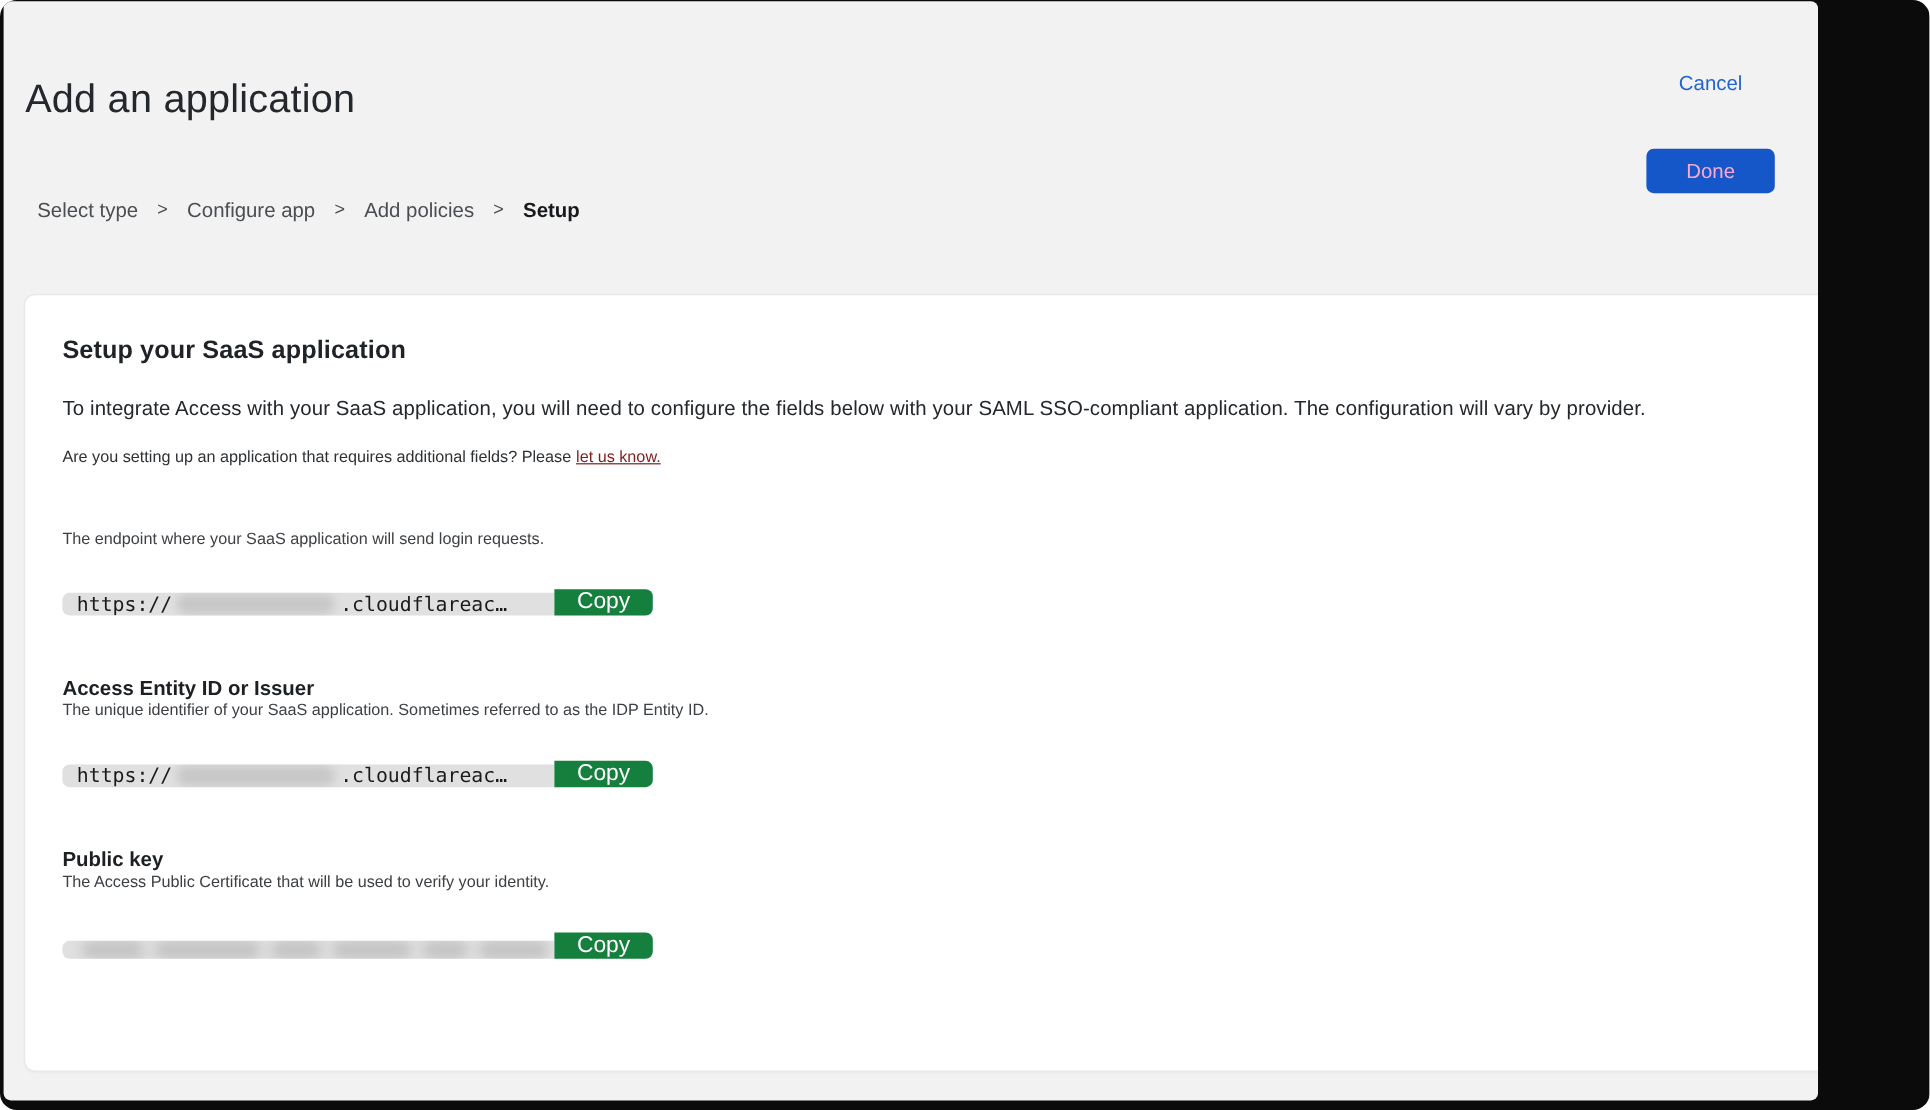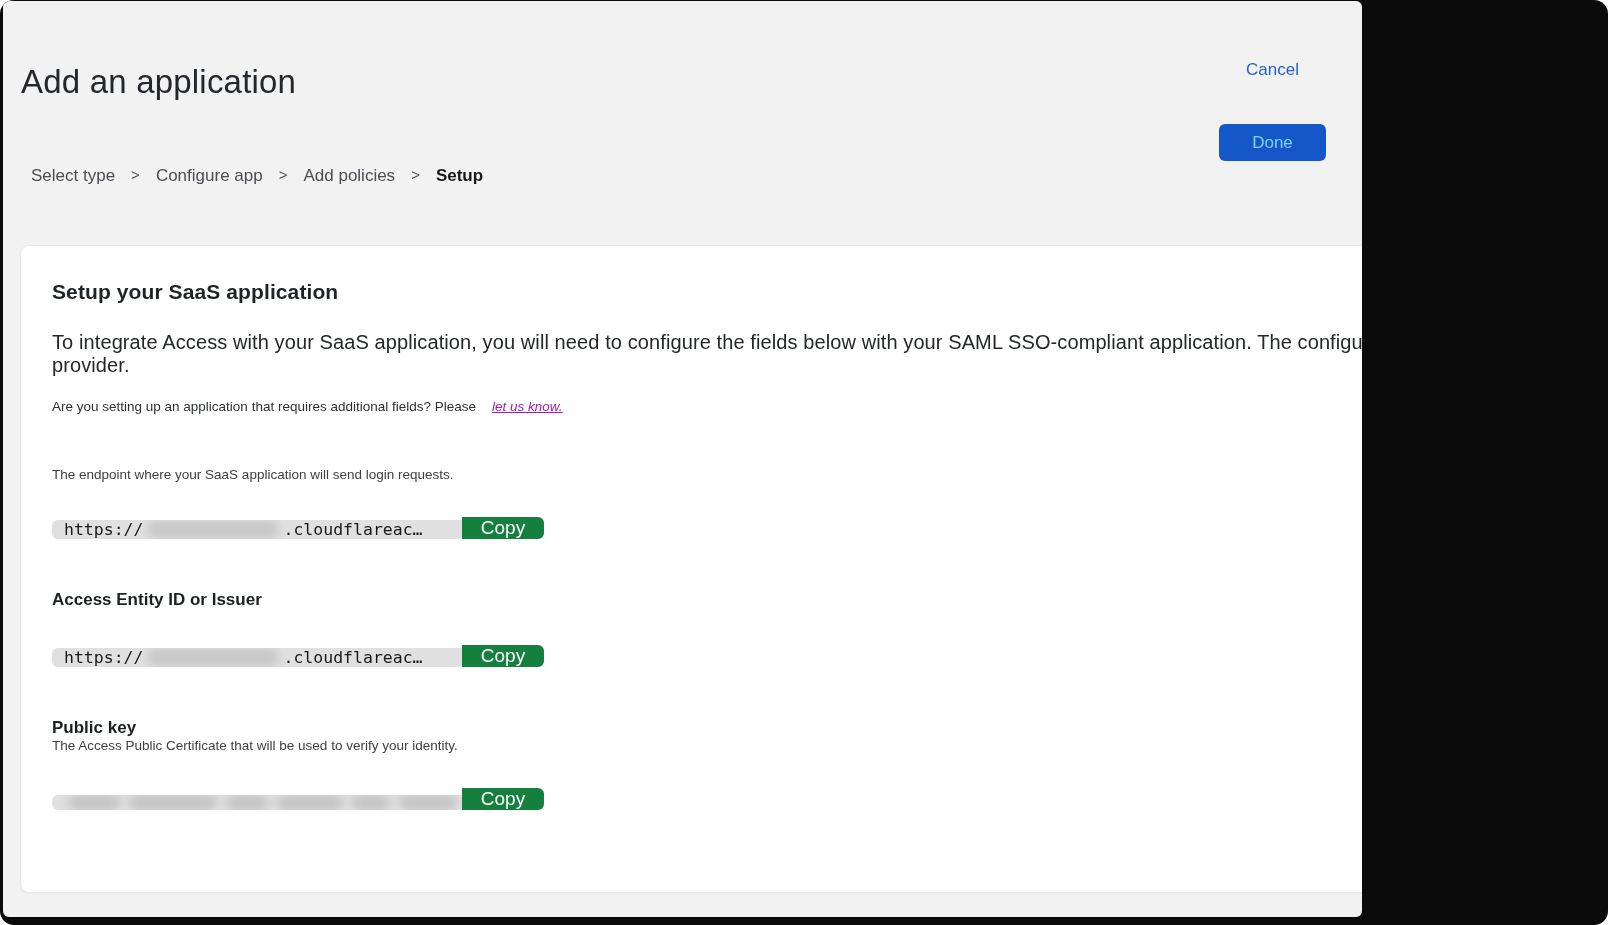--- a/index.html
+++ b/index.html
@@ -16,21 +16,21 @@
     width: 1608px; height: 925px;
     background: #0b0b0b;
     border-radius: 14px;
     overflow: hidden;
   }
 
   
   .surface {
     position: absolute;
     left: 3px; top: 1px;
-    width: 1359px; height: 916px;
+    width: 1512px; height: 916px;
     background: #f2f2f2;
     border-radius: 6px;
     overflow: hidden;
   }
 
   
   .header {
     position: absolute; left: 0; right: 0; top: 0; height: 150px;
   }
   .page-title {
@@ -40,21 +40,21 @@
   }
   .header-actions {
     position: absolute; right: 36px; top: 59px;
     display: flex; align-items: center; gap: 44px; flex-direction: column;
   }
   .cancel-link {
     color: #2363d1; font-size: 17px; cursor: pointer;
     text-decoration: none;
   }
   .done-btn {
-    background: #1556c8; color: #7dd3fc;
+    background: #1556c8; color: #f9a8d4;
     border: none; border-radius: 6px;
     min-width: 107px; height: 37px;
     font-size: 17px; font-family: "Liberation Sans", sans-serif;
     cursor: pointer; padding: 0 24px;
   }
 
   
   .breadcrumb {
     position: absolute; left: 28px; top: 165px;
     display: flex; align-items: flex-start; gap: 16px;
@@ -73,29 +73,29 @@
     border-radius: 9px;
     box-shadow: 0 1px 3px rgba(0,0,0,0.04);
     padding: 34px 30px 0 31px;
   }
   .card-heading {
     font-size: 21px; font-weight: 700; color: #1f2226;
     letter-spacing: 0.1px;
   }
   .card-intro {
     margin-top: 27px;
-    font-size: 20px; color: #24272b;
+    font-size: 17px; color: #24272b;
     letter-spacing: 0.1px;
   }
   .card-help {
     margin-top: 22px;
     font-size: 13.5px; color: #2e3134;
   }
   .card-help a {
-    color: #a21caf; text-decoration: underline; margin-left: 16px; cursor: pointer; font-style: italic;
+    color: #7f1d1d; text-decoration: underline; margin-left: 4px; cursor: pointer;
   }
 
   
   .sections { margin-top: 53px; }
   .field-group { margin-bottom: 51px; }
   .field-label {
     font-size: 17px; font-weight: 700; color: #1c1f23;
   }
   .field-desc {
     margin-top: 0;
@@ -183,20 +183,21 @@
               <span>https://</span>
               <span class="redact url-mid"></span>
               <span>.cloudflareac…</span>
             </div>
             <button class="copy-btn">Copy</button>
           </div>
         </div>
 
         <div class="field-group">
           <h3 class="field-label">Access Entity ID or Issuer</h3>
+          <p class="field-desc">The unique identifier of your SaaS application. Sometimes referred to as the IDP Entity ID.</p>
           <div class="copy-row">
             <div class="code-box">
               <span>https://</span>
               <span class="redact url-mid"></span>
               <span>.cloudflareac…</span>
             </div>
             <button class="copy-btn">Copy</button>
           </div>
         </div>
 

